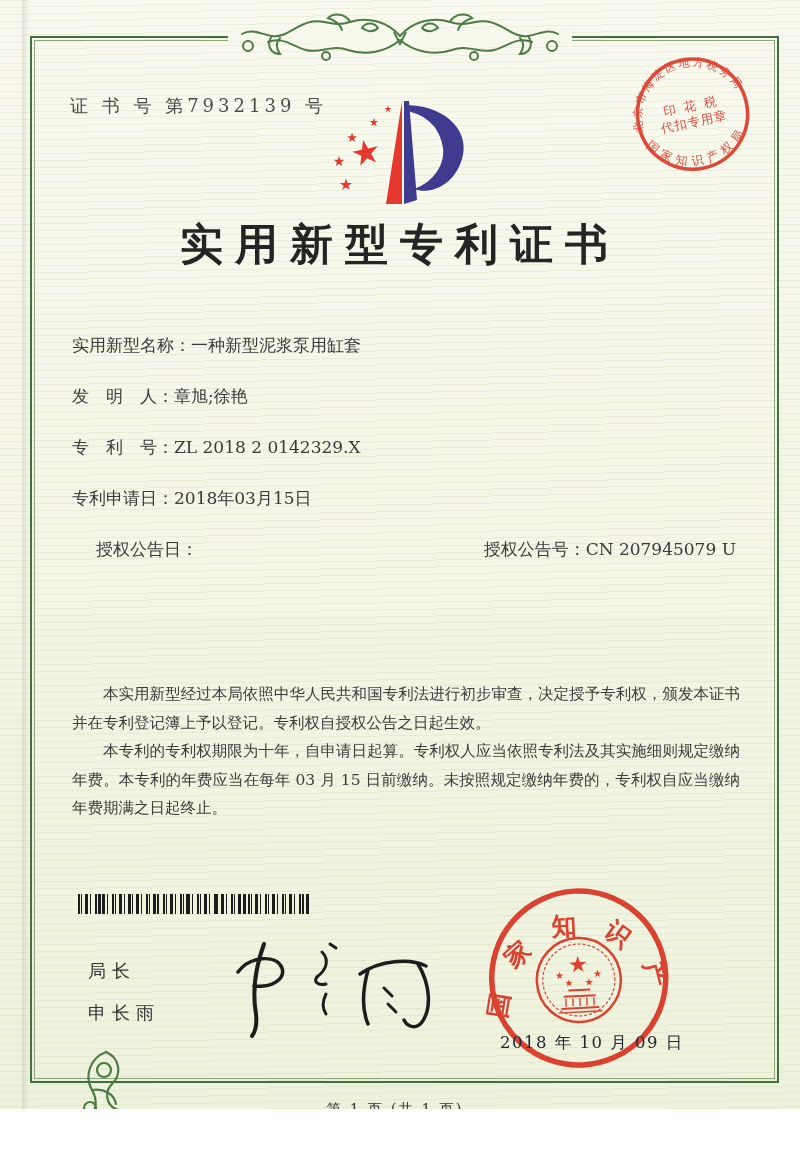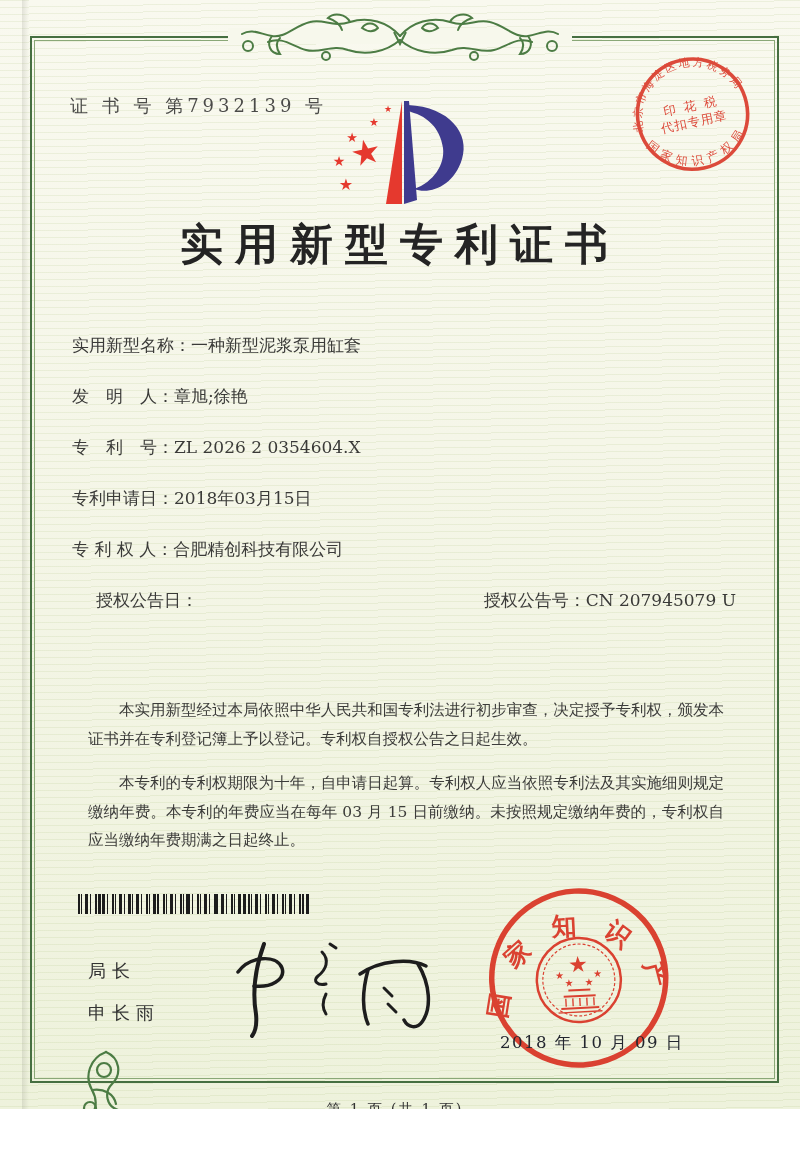--- a/index.html
+++ b/index.html
@@ -22,21 +22,21 @@
 
   .fields{position:absolute;left:72px;top:330px;right:64px;font-size:17px;color:#3a3a38;}
   .f-row{display:flex;margin-bottom:21px;line-height:30px;}
   .f-label{white-space:pre;flex:0 0 auto;}
   .f-value{flex:1 1 auto;max-width:512px;}
   .grant-row{display:flex;justify-content:space-between;}
   .grant-left,.grant-right{display:flex;line-height:30px;margin-left:24px;}
 
   .paragraphs{position:absolute;left:72px;top:680px;right:60px;font-size:15.5px;
         line-height:1.84;color:#3c3c3a;text-align:justify;}
-  .paragraphs p{margin:16px;text-indent:2em;}
+  .paragraphs p{margin:0;text-indent:2em;}
 
   .barcode{position:absolute;left:78px;top:894px;width:232px;height:20px;
         background-image:
           repeating-linear-gradient(90deg,#1c1c1c 0 2px,transparent 2px 3px,#1c1c1c 3px 4px,transparent 4px 7px,#1c1c1c 7px 10px,transparent 10px 12px,#1c1c1c 12px 13px,transparent 13px 17px),
           repeating-linear-gradient(90deg,transparent 0 21px,#1c1c1c 21px 23px,transparent 23px 29px);}
 
   .officer{position:absolute;left:88px;top:950px;font-size:18px;color:#333;line-height:42px;letter-spacing:6px;}
   .signature{position:absolute;left:222px;top:936px;}
 
   .main-seal{position:absolute;left:480px;top:882px;transform:rotate(-3deg);opacity:.92;}
@@ -141,32 +141,28 @@
       <span class="f-value">一种新型泥浆泵用缸套</span>
     </div>
 
     <div class="f-row">
       <span class="f-label">发　明　人：</span>
       <span class="f-value">章旭;徐艳</span>
     </div>
 
     <div class="f-row">
       <span class="f-label">专　利　号：</span>
-      <span class="f-value">ZL 2026 2 0354604.X</span>
+      <span class="f-value">ZL 2018 2 0142329.X</span>
     </div>
 
     <div class="f-row">
       <span class="f-label">专利申请日：</span>
       <span class="f-value">2018年03月15日</span>
     </div>
 
-    <div class="f-row">
-      <span class="f-label">专 利 权 人：</span>
-      <span class="f-value">合肥精创科技有限公司</span>
-    </div>
 
   <div class="f-row grant-row">
       <span class="grant-left">
         <span class="f-label">授权公告日：</span>
       </span>
       <span class="grant-right">
         <span class="f-label">授权公告号：</span>
         <span>CN 207945079 U</span>
       </span>
     </div>

